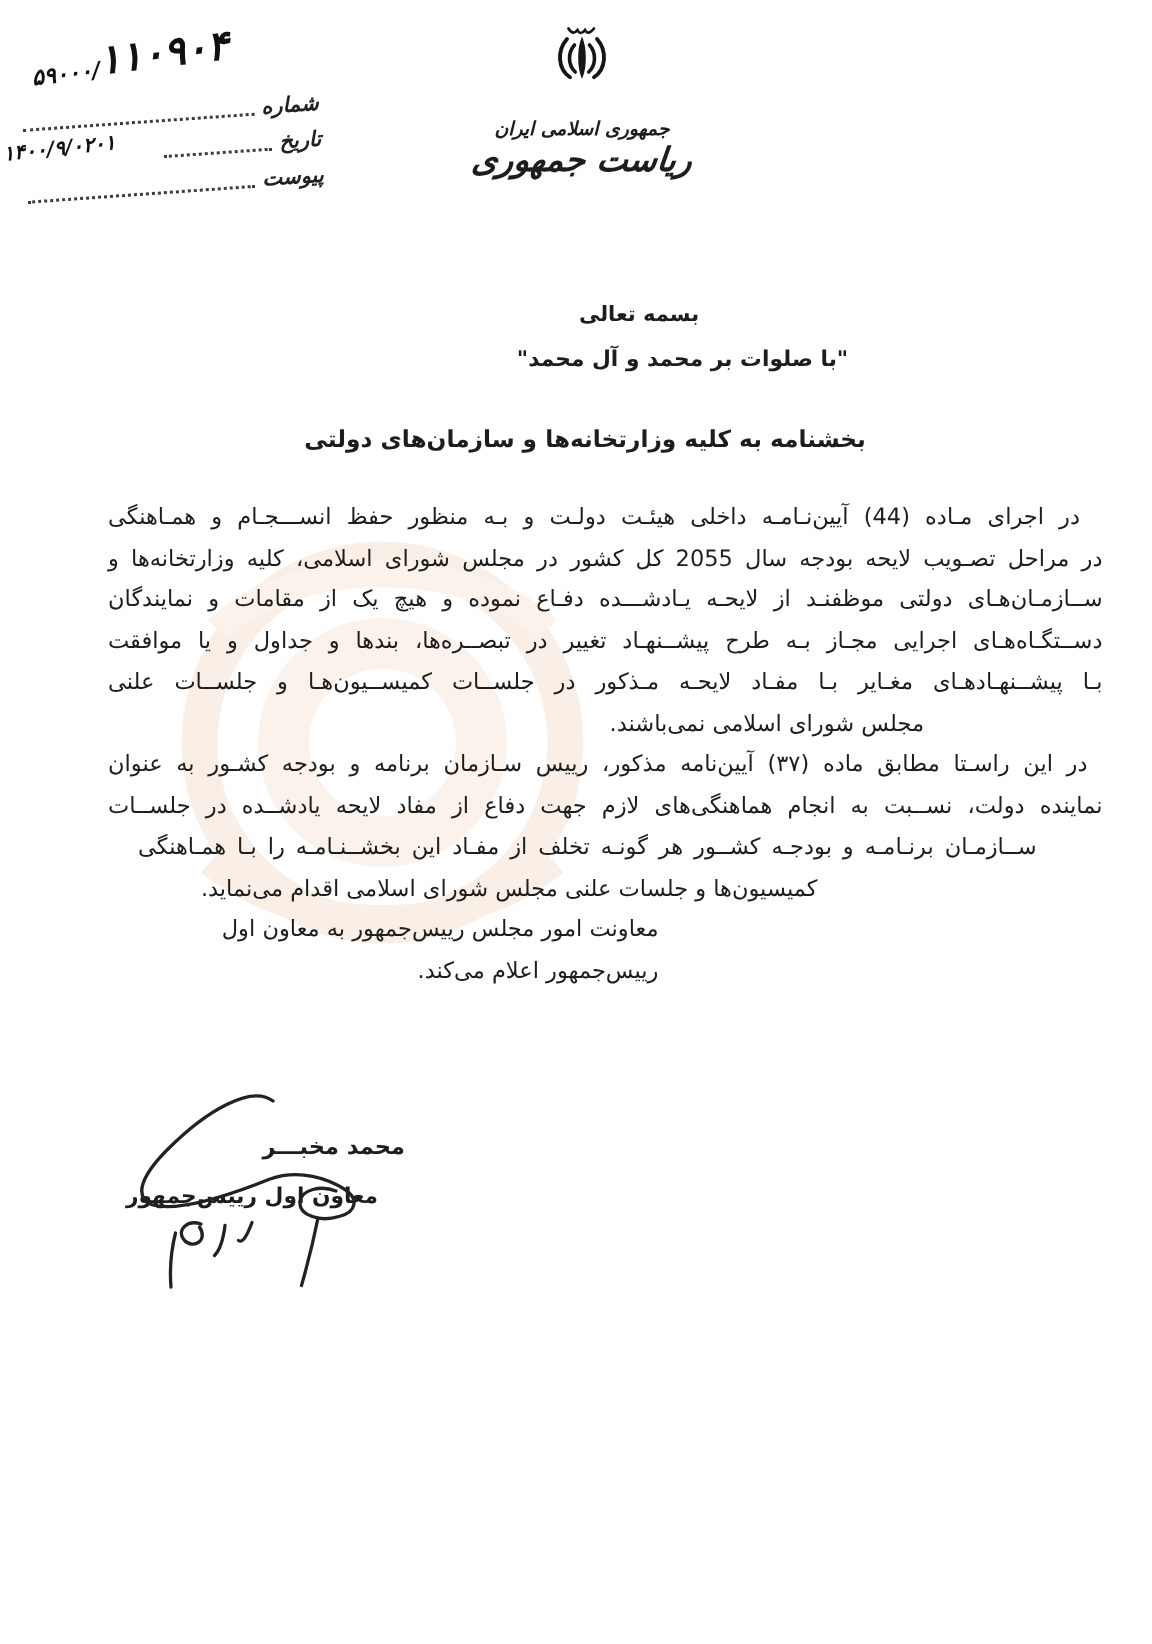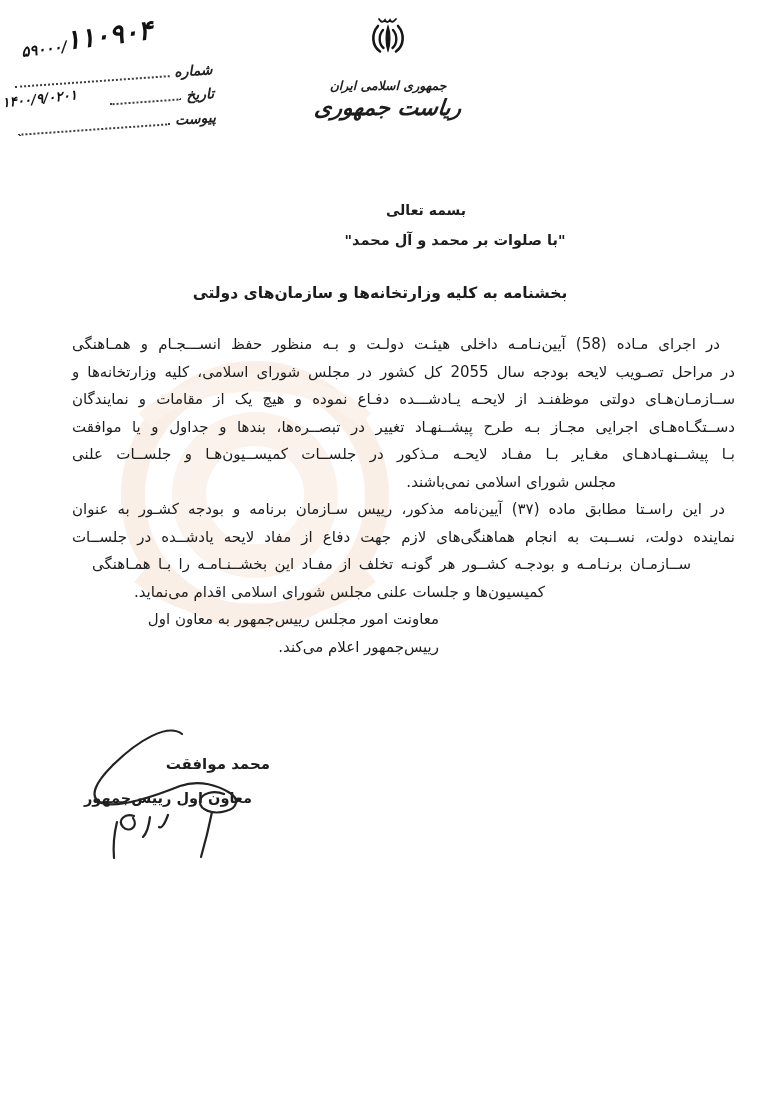--- a/index.html
+++ b/index.html
@@ -35,21 +35,21 @@
   .stamp-row.r2 .dots{flex:0 0 72px;}
   
   .letterhead{position:absolute;left:300px;top:16px;width:176px;text-align:center;z-index:1;}
   .emblem{display:block;margin:0 auto;}
   .org1{font-size:12.5px;font-weight:bold;font-family:"DejaVu Serif",serif;font-style:italic;margin-top:16px;letter-spacing:0;}
   .org2{font-size:22px;font-weight:bold;font-family:"DejaVu Serif",serif;font-style:italic;margin-top:1px;transform:skewX(-6deg);}
   
   .center-abs{position:absolute;transform:translateX(-50%);white-space:nowrap;z-index:1;}
   .besmeleh{left:426px;top:202px;font-size:14px;font-weight:bold;}
   .salutation{left:455px;top:232px;font-size:14.5px;font-weight:bold;direction:rtl;}
-  .subject{left:380px;top:284px;font-size:15.5px;font-weight:bold;direction:rtl;}
+  .subject{left:390px;top:284px;font-size:15.5px;font-weight:bold;direction:rtl;}
   
   .body{
     position:absolute;right:33px;left:72px;top:331px;z-index:1;
     direction:rtl;font-size:15px;line-height:27.5px;color:#1d1d1d;
   }
   .bline{text-align:justify;text-align-last:justify;}
   .bline.first{text-indent:15px;}
   .bline.endline{text-align:right;text-align-last:right;}
   .p1-last{margin-left:auto;margin-right:119px;}
   .p2-first{text-indent:10px;}
@@ -106,34 +106,34 @@
     </svg>
     <div class="org1">جمهوری اسلامی ایران</div>
     <div class="org2">ریاست جمهوری</div>
   </div>
 
   <div class="center-abs besmeleh">بسمه تعالی</div>
   <div class="center-abs salutation">"با صلوات بر محمد و آل محمد"</div>
   <div class="center-abs subject">بخشنامه به کلیه وزارتخانه‌ها و سازمان‌های دولتی</div>
 
   <div class="body">
-    <div class="bline first">در اجرای مـاده (58) آیین‌نـامـه داخلی هیئـت دولـت و بـه منظور حفظ انســـجـام و همـاهنگی</div>
+    <div class="bline first">در اجرای مـاده (44) آیین‌نـامـه داخلی هیئـت دولـت و بـه منظور حفظ انســـجـام و همـاهنگی</div>
     <div class="bline">در مراحل تصـویب لایحه بودجه سال 2055 کل کشور در مجلس شورای اسلامی، کلیه وزارتخانه‌ها و</div>
     <div class="bline">ســازمـان‌هـای دولتی موظفنـد از لایحـه یـادشـــده دفـاع نموده و هیچ یک از مقامات و نمایندگان</div>
     <div class="bline">دســتگـاه‌هـای اجرایی مجـاز بـه طرح پیشــنهـاد تغییر در تبصــره‌ها، بندها و جداول و یا موافقت</div>
     <div class="bline">بـا پیشــنهـادهـای مغـایر بـا مفـاد لایحـه مـذکور در جلســات کمیســیون‌هـا و جلســات علنی</div>
     <div class="bline endline p1-last">مجلس شورای اسلامی نمی‌باشند.</div>
     <div class="bline p2-first">در این راسـتا مطابق ماده (۳۷) آیین‌نامه مذکور، رییس سـازمان برنامه و بودجه کشـور به عنوان</div>
     <div class="bline">نماینده دولت، نســبت به انجام هماهنگی‌های لازم جهت دفاع از مفاد لایحه یادشــده در جلســات</div>
     <div class="bline p3-first">ســازمـان برنـامـه و بودجـه کشــور هر گونـه تخلف از مفـاد این بخشــنـامـه را بـا همـاهنگی</div>
     <div class="bline endline p2-last">کمیسیون‌ها و جلسات علنی مجلس شورای اسلامی اقدام می‌نماید.</div>
     <div class="bline endline p3-last">معاونت امور مجلس رییس‌جمهور به معاون اول رییس‌جمهور اعلام می‌کند.</div>
   </div>
 
-  <div class="sig-name">محمد موافقت</div>
+  <div class="sig-name">محمد مخبـــر</div>
   <div class="sig-title">معاون اول رییس‌جمهور</div>
   <svg class="sig-scribble" width="175" height="150" viewBox="80 715 175 150" aria-hidden="true">
     <g stroke="#222" fill="none" stroke-width="2.2" stroke-linecap="round">
       <path d="M 182,734 C 168,723 138,740 112,766 C 96,782 88,797 101,803 C 120,809 160,794 180,786 C 200,779 219,786 230,793 C 239,799 238,808 226,811 C 213,815 199,810 200,801 C 201,793 214,790 224,794"></path>
       <path d="M 212,812 C 209,827 205,843 201,857"></path>
       <path d="M 168,815 C 165,823 162,829 159,827"></path>
       <path d="M 150,817 C 149,825 147,833 143,837"></path>
       <path d="M 134,816 C 125,813 117,820 123,827 C 129,833 139,827 133,818"></path>
       <path d="M 117,822 C 114,834 113,846 114,858"></path>
     </g>

